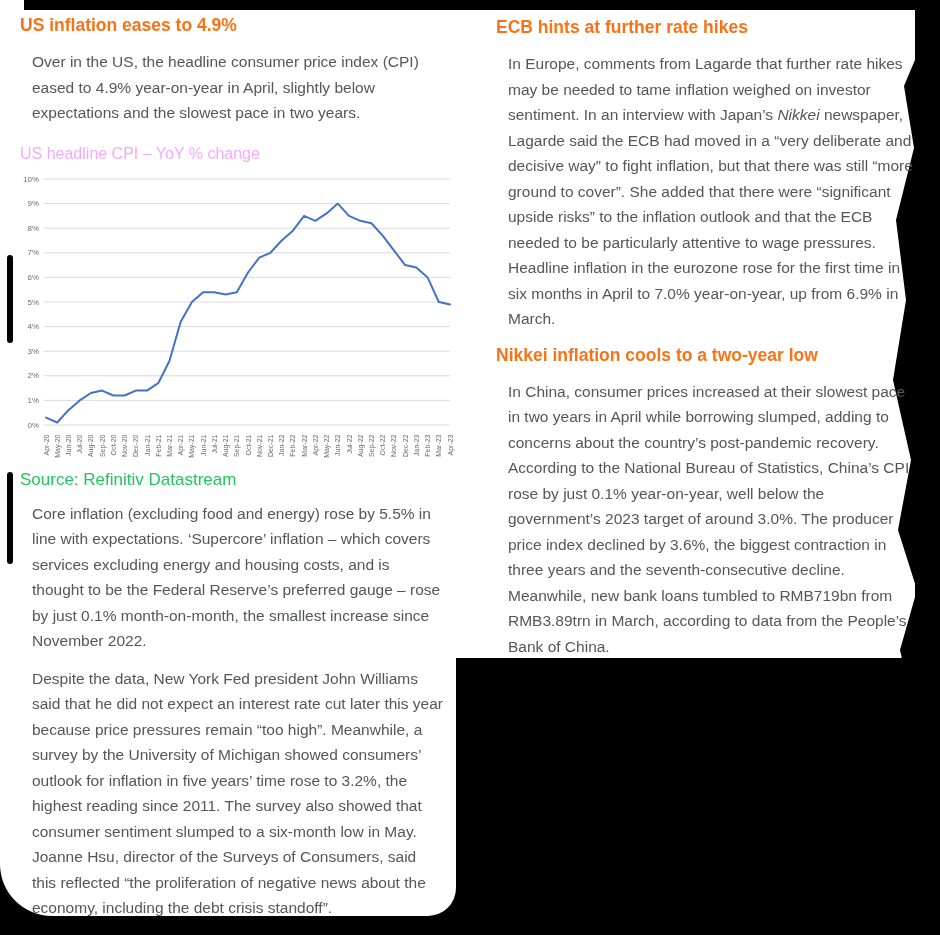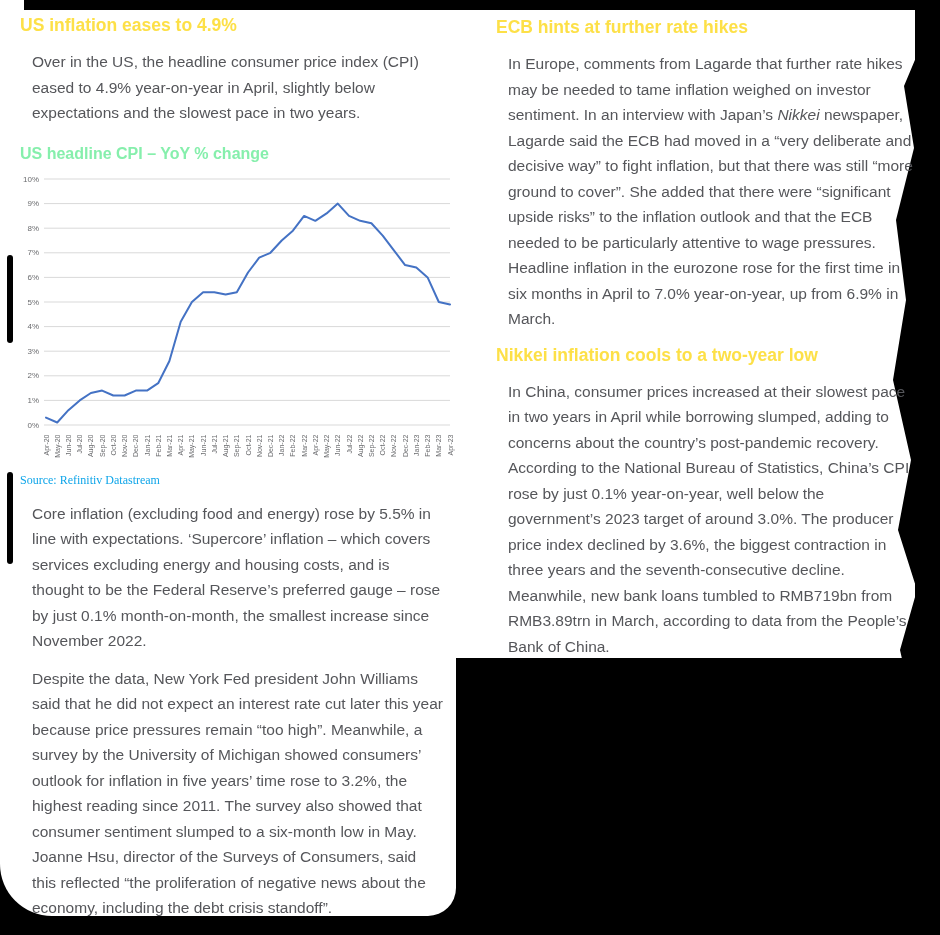--- a/index.html
+++ b/index.html
@@ -13,25 +13,25 @@
     border-bottom-left-radius:52px;border-bottom-right-radius:28px;}
   .paper-right{left:456px;top:10px;width:459px;height:648px;}
   .tab-top-left{left:0;top:0;width:24px;height:12px;}
   .edge-sliver{position:absolute;background:#000;z-index:3;}
   .sliver-1{left:7px;top:255px;width:6px;height:88px;border-radius:3px;}
   .sliver-2{left:7px;top:472px;width:6px;height:92px;border-radius:3px;}
   #right-edge{position:absolute;left:878px;top:8px;z-index:2;}
   .col{position:absolute;z-index:4;color:#55565a;font-size:15.5px;line-height:25.5px;}
   .col-left{left:20px;top:14px;width:436px;}
   .col-right{left:496px;top:16px;width:434px;}
-  h1.section{margin:0 0 6px 0;font-size:17.5px;line-height:23px;font-weight:bold;color:#fde047;}
+  h1.section{margin:0 0 6px 0;font-size:17.5px;line-height:23px;font-weight:bold;color:#f97316;}
   p.body{margin:12px;}
-  .chart-title{margin:17px 0 2px 0;font-size:16px;line-height:22px;font-weight:bold;color:#86efac;}
+  .chart-title{margin:17px 0 2px 0;font-size:16px;line-height:22px;font-weight:normal;color:#f0abfc;}
   .chart-wrap{width:436px;height:300px;margin:0;}
-  .source-note{font-size:12px;line-height:18px;color:#0ea5e9;margin-top:4px;font-family:Liberation Serif, serif;}
+  .source-note{font-size:17px;line-height:18px;color:#22c55e;margin-top:4px;}
   .para-2{margin-top:23px;}
   .para-3{margin-top:21px;}
   .heading-2{margin-top:20px;}
   .para-after-heading{margin-top:0;}
   em.pub{font-style:italic;}
 </style>
 </head>
 <body>
 
 <div class="paper paper-left"></div>

